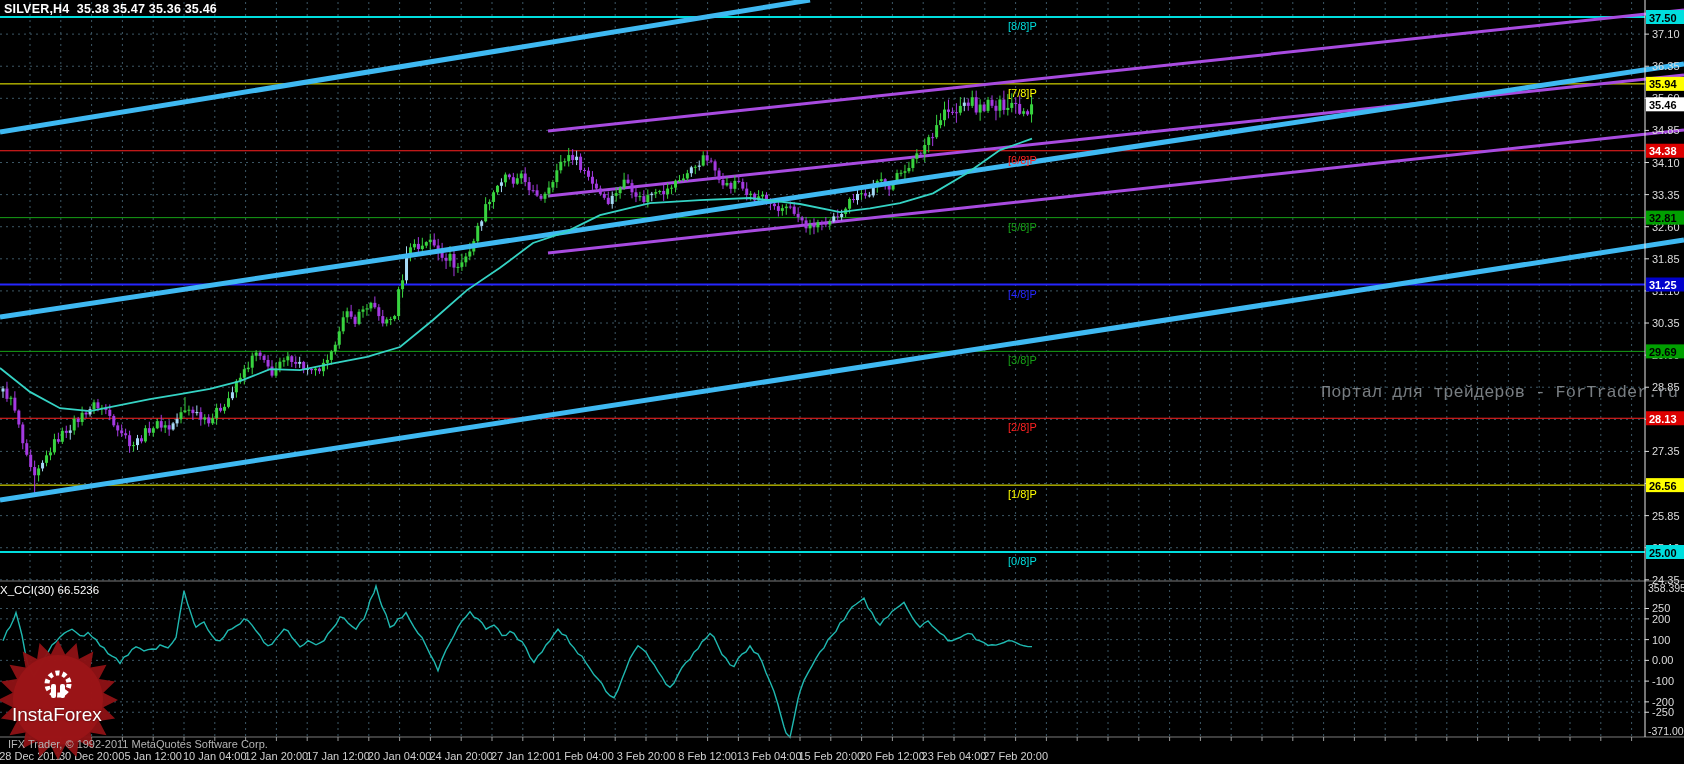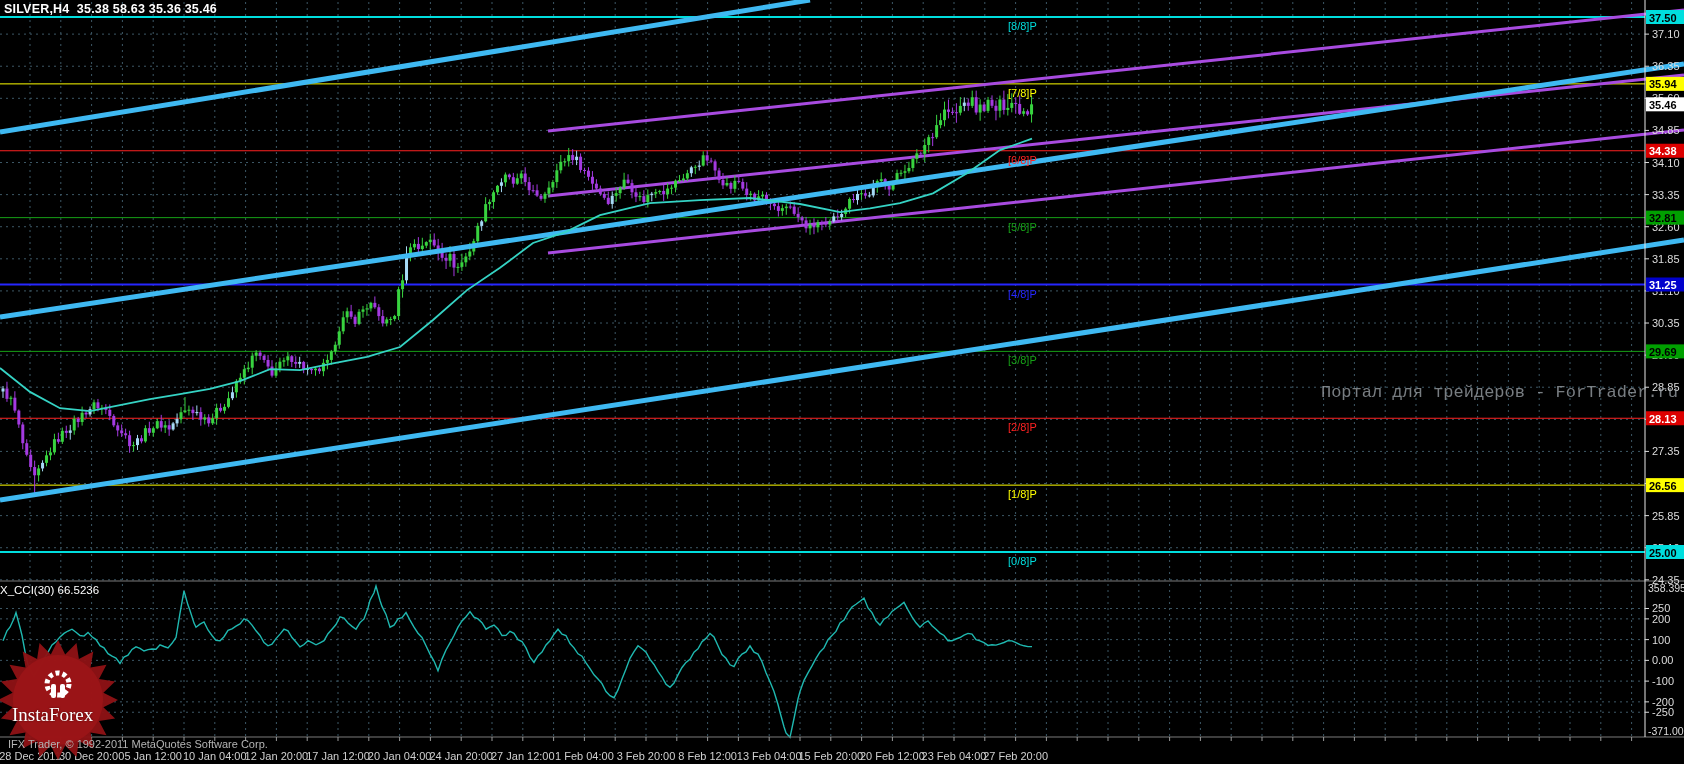--- a/index.html
+++ b/index.html
@@ -5,21 +5,21 @@
   html,body{margin:0;padding:0;background:#000;}
   body{width:1684px;height:764px;overflow:hidden;position:relative;
        font-family:"Liberation Sans", sans-serif;}
   #chart-svg{position:absolute;left:0;top:0;}
   .ovl{position:absolute;pointer-events:none;white-space:nowrap;}
   .title{left:4px;top:2px;color:#fff;font-size:12.5px;font-weight:700;letter-spacing:.2px;}
   .watermark{right:6px;top:383px;color:#9aa0a6;opacity:.78;font-size:17px;font-family:Liberation Mono, monospace;}
   .copyright{left:8px;top:738px;color:#b4b4b4;font-size:11px;}
   .cci-label{left:0;top:584px;color:#fff;font-size:11.5px;}
   .logo{left:0px;top:640px;width:124px;height:124px;}
-  .logo-text{left:12px;top:704px;color:#fff;font-size:19px;font-weight:400;text-shadow:0 0 2px #400;font-family:Liberation Serif, serif;}
+  .logo-text{left:12px;top:704px;color:#fff;font-size:19px;font-weight:400;text-shadow:0 0 2px #400;}
 </style>
 </head>
 <body>
 
 <svg id="chart-svg" width="1684" height="764">
     <g>
       <line x1="30" y1="2" x2="30" y2="737" stroke="#3d5866" stroke-dasharray="2 4"></line>
       <line x1="60.8" y1="2" x2="60.8" y2="737" stroke="#3d5866" stroke-dasharray="2 4"></line>
       <line x1="91.6" y1="2" x2="91.6" y2="737" stroke="#3d5866" stroke-dasharray="2 4"></line>
       <line x1="122.39999999999999" y1="2" x2="122.39999999999999" y2="737" stroke="#3d5866" stroke-dasharray="2 4"></line>
@@ -800,21 +800,21 @@
       <text x="646" y="760" fill="#cfcfcf" font-size="11" text-anchor="middle">3 Feb 20:00</text>
       <text x="707.6" y="760" fill="#cfcfcf" font-size="11" text-anchor="middle">8 Feb 12:00</text>
       <text x="769.2" y="760" fill="#cfcfcf" font-size="11" text-anchor="middle">13 Feb 04:00</text>
       <text x="830.8000000000001" y="760" fill="#cfcfcf" font-size="11" text-anchor="middle">15 Feb 20:00</text>
       <text x="892.4" y="760" fill="#cfcfcf" font-size="11" text-anchor="middle">20 Feb 12:00</text>
       <text x="954" y="760" fill="#cfcfcf" font-size="11" text-anchor="middle">23 Feb 04:00</text>
       <text x="1015.6" y="760" fill="#cfcfcf" font-size="11" text-anchor="middle">27 Feb 20:00</text>
     </g>
   </svg>
 
-<div class="ovl title"><span>SILVER,H4</span>&nbsp;&nbsp;<span>35.38 58.63 35.36 35.46</span></div>
+<div class="ovl title"><span>SILVER,H4</span>&nbsp;&nbsp;<span>35.38 35.47 35.36 35.46</span></div>
 
 <div class="ovl cci-label"><span>X_CCI(30)</span> <span>66.5236</span></div>
 
 <div class="ovl watermark">Портал для трейдеров - ForTrader.ru</div>
 
 <svg class="ovl logo" viewBox="0 0 124 124">
   <g>
     <path id="star-path" fill="#8e1215" opacity="0.96" d="M58.0 0.0L65.2 14.6L76.5 2.9L78.9 19.0L93.3 11.5L90.5 27.5L106.5 24.7L99.0 39.1L115.1 41.5L103.4 52.8L118.0 60.0L103.4 67.2L115.1 78.5L99.0 80.9L106.5 95.3L90.5 92.5L93.3 108.5L78.9 101.0L76.5 117.1L65.2 105.4L58.0 120.0L50.8 105.4L39.5 117.1L37.1 101.0L22.7 108.5L25.5 92.5L9.5 95.3L17.0 80.9L0.9 78.5L12.6 67.2L-2.0 60.0L12.6 52.8L0.9 41.5L17.0 39.1L9.5 24.7L25.5 27.5L22.7 11.5L37.1 19.0L39.5 2.9L50.8 14.6Z"></path>
     <circle cx="58" cy="60" r="45" fill="#9c1517" opacity="0.9"></circle>
   </g>

